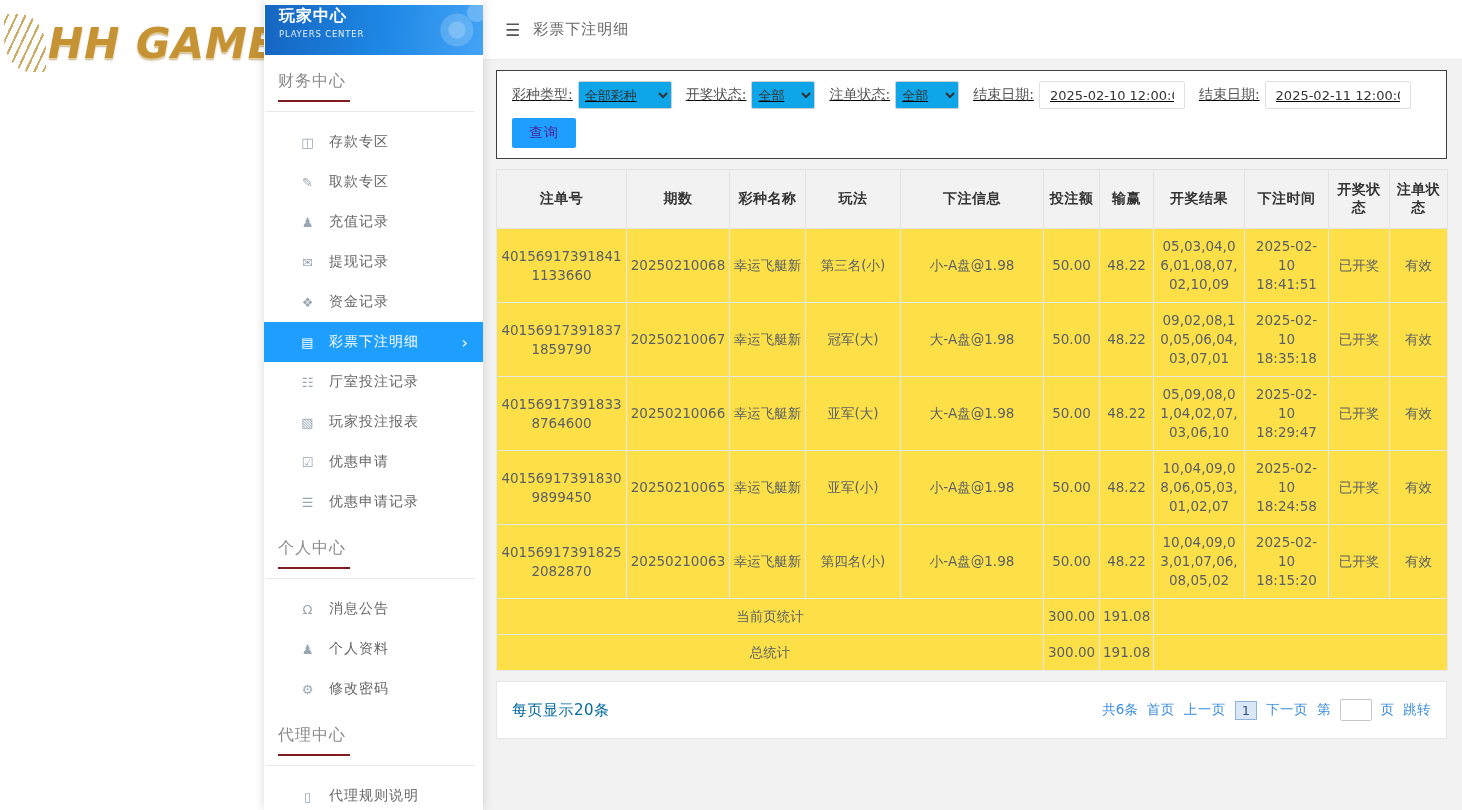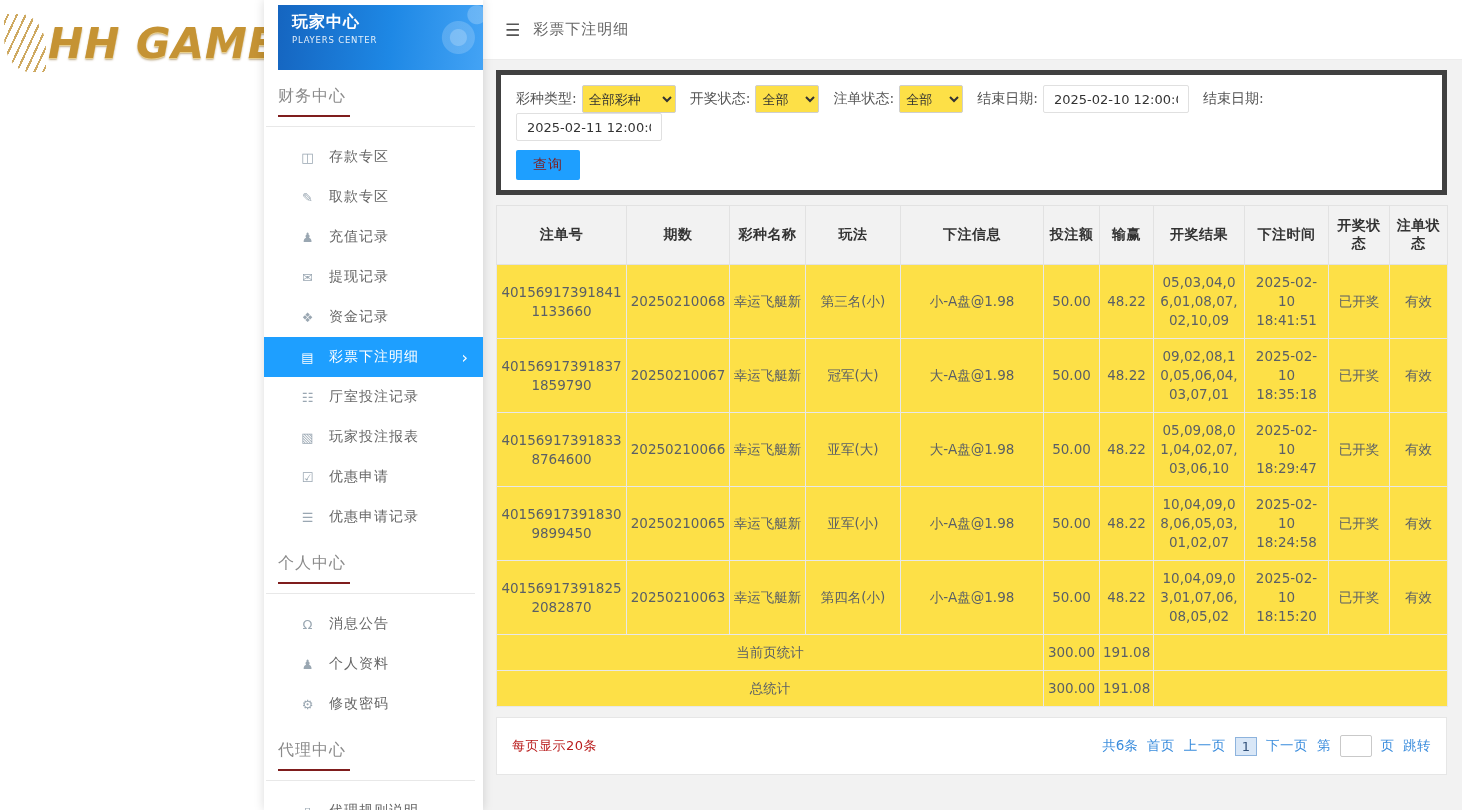--- a/index.html
+++ b/index.html
@@ -12,21 +12,21 @@
   .logo { position:absolute; left:4px; top:14px; display:flex; align-items:center; }
   .logo-fan { width:42px; height:58px; margin-right:2px;
     background: repeating-linear-gradient(115deg, transparent 0 3px, #c9a050 3px 5px, transparent 5px 8px);
     border-radius: 0 60% 0 60%; opacity:.9; }
   .logo-text { font-size:42px; font-weight:bold; font-style:italic; letter-spacing:1px;
     color:#c59334; text-shadow:0 1px 0 #e8cf8d, 0 2px 2px rgba(120,80,10,.45); white-space:nowrap; }
 
   
   .sidebar { position:absolute; left:264px; top:0; width:219px; height:100%; background:#fff;
     box-shadow:0 0 10px rgba(0,0,0,.15); z-index:3; overflow:hidden; }
-  .sb-header { margin:5px 0 0 14px; height:65px; padding:7px 0 0 14px; color:#fff;
+  .sb-header { margin:5px 0 0 1px; height:50px; padding:1px 0 0 14px; color:#fff;
     background:
       radial-gradient(circle at 88% 50%, rgba(255,255,255,.35) 0 8px, rgba(255,255,255,.18) 9px 16px, transparent 17px),
       radial-gradient(circle at 97% 15%, rgba(255,255,255,.22) 0 9px, transparent 10px),
       linear-gradient(95deg, #1565c0 0%, #1e88e5 55%, #43a3f5 100%); }
   .sb-title { font-size:16px; font-weight:bold; letter-spacing:1px; }
   .sb-subtitle { font-size:8.5px; letter-spacing:.8px; color:rgba(255,255,255,.88); margin-top:2px; }
   .sb-sec { font-size:16px; color:#8a8a8a; padding:16px 8px 0 14px; margin-bottom:10px; letter-spacing:1px; }
   .sb-sec span { display:inline-block; border-bottom:2px solid #7f1d1d; padding:0 4px 8px 0; }
   .sb-sec { border-bottom:0; }
   .sb-sec-line { height:1px; background:#e8e8e8; margin:-1px 8px 10px 2px; }
@@ -39,48 +39,48 @@
 
   
   .main { position:absolute; left:483px; top:0; width:979px; height:100%; background:#f2f2f2; }
   .topbar { height:60px; background:#fff; display:flex; align-items:center; padding-left:22px;
     border-bottom:1px solid #ececec; }
   .menu-icon { font-size:17px; color:#555; cursor:pointer; margin-right:13px; }
   .page-title { font-size:15px; color:#666; letter-spacing:1px; }
   .content { padding:10px 15px 0 13px; }
 
   
-  .filter-panel { background:#fff; border:5px solid #404040; padding:10px 15px; }
+  .filter-panel { background:#fff; border:1px solid #404040; padding:10px 15px;text-decoration:underline; }
   .filter-row { display:flex; align-items:center; flex-wrap:wrap; }
   .flabel { font-size:14px; color:#555; margin-right:5px; white-space:nowrap; }
-  .fselect { height:28px; border:1px solid #cfcfcf; border-radius:2px; background:#fde047;
+  .fselect { height:28px; border:1px solid #cfcfcf; border-radius:2px; background:#0ea5e9;
     font-size:13px; color:#333; margin-right:14px; padding:0 2px;
     font-family:"DejaVu Sans","Liberation Sans",sans-serif; }
   .w94 { width:94px; } .w64 { width:64px; }
   .fdate { height:28px; width:146px; border:1px solid #e0e0e0; border-radius:2px; padding:0 10px;
     font-size:13px; color:#333; margin-right:14px;
     font-family:"DejaVu Sans","Liberation Sans",sans-serif; }
-  .search-btn { margin-top:9px; background:#1e9fff; color:#7f1d1d; border:none; border-radius:2px;
+  .search-btn { margin-top:9px; background:#1e9fff; color:#4c1d95; border:none; border-radius:2px;
     height:30px; padding:0 17px; font-size:14px; cursor:pointer; letter-spacing:1px;
     font-family:"DejaVu Sans","Liberation Sans",sans-serif; }
 
   
   .table-wrap { margin-top:10px; background:#fff; }
   table.bets { width:100%; border-collapse:collapse; table-layout:fixed; background:#fde047; }
   table.bets th { background:#f2f2f2; border:1px solid #e2e2e2; font-size:14px; font-weight:bold;
     color:#333; padding:11px 3px; text-align:center; letter-spacing:.5px; }
   table.bets td { border:1px solid #e8e8e8; font-size:13.5px; color:#5a5f66; padding:8px 3px;
     text-align:center; vertical-align:middle; line-height:19px; }
   td.brk { word-break:break-all; }
   .sum-row td { padding:9px 3px; }
 
   
   .footer-panel { margin-top:10px; background:#fff; border:1px solid #e6e6e6; height:58px;
     display:flex; align-items:center; justify-content:space-between; padding:0 15px; }
-  .per-page { font-size:13px; color:#b91c1c; letter-spacing:.5px; }
+  .per-page { font-size:15px; color:#0369a1; letter-spacing:.5px; }
   .pager { display:flex; align-items:center; font-size:13.5px; color:#3b8ddd; }
   .pager > * { margin-left:9px; }
   .pg-link { color:#3b8ddd; cursor:pointer; letter-spacing:.5px; }
   .pg-current { background:#d9e7f7; border:1px solid #8db3dd; color:#33527a; padding:1px 6px;
     font-size:13px; cursor:default; }
   .pg-input { width:32px; height:22px; border:1px solid #c9c9c9; border-radius:2px; }
 </style>
 </head>
 <body>
 

